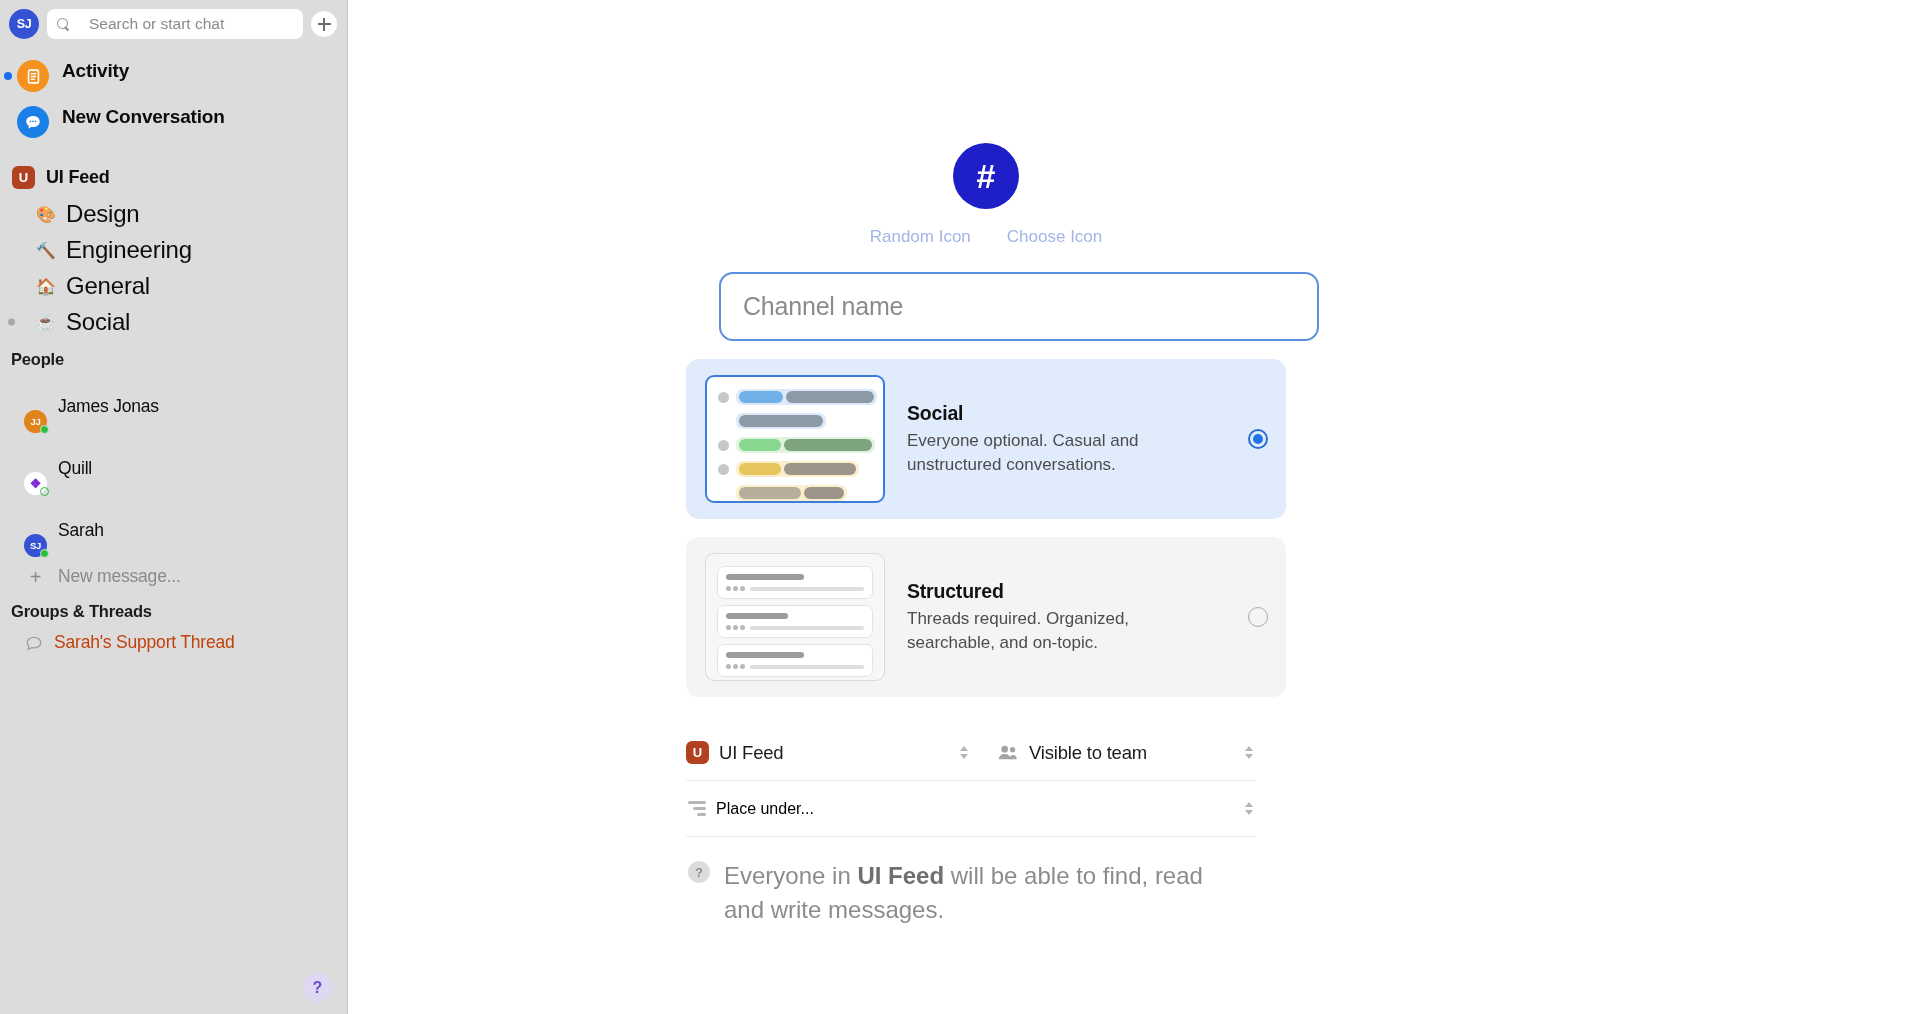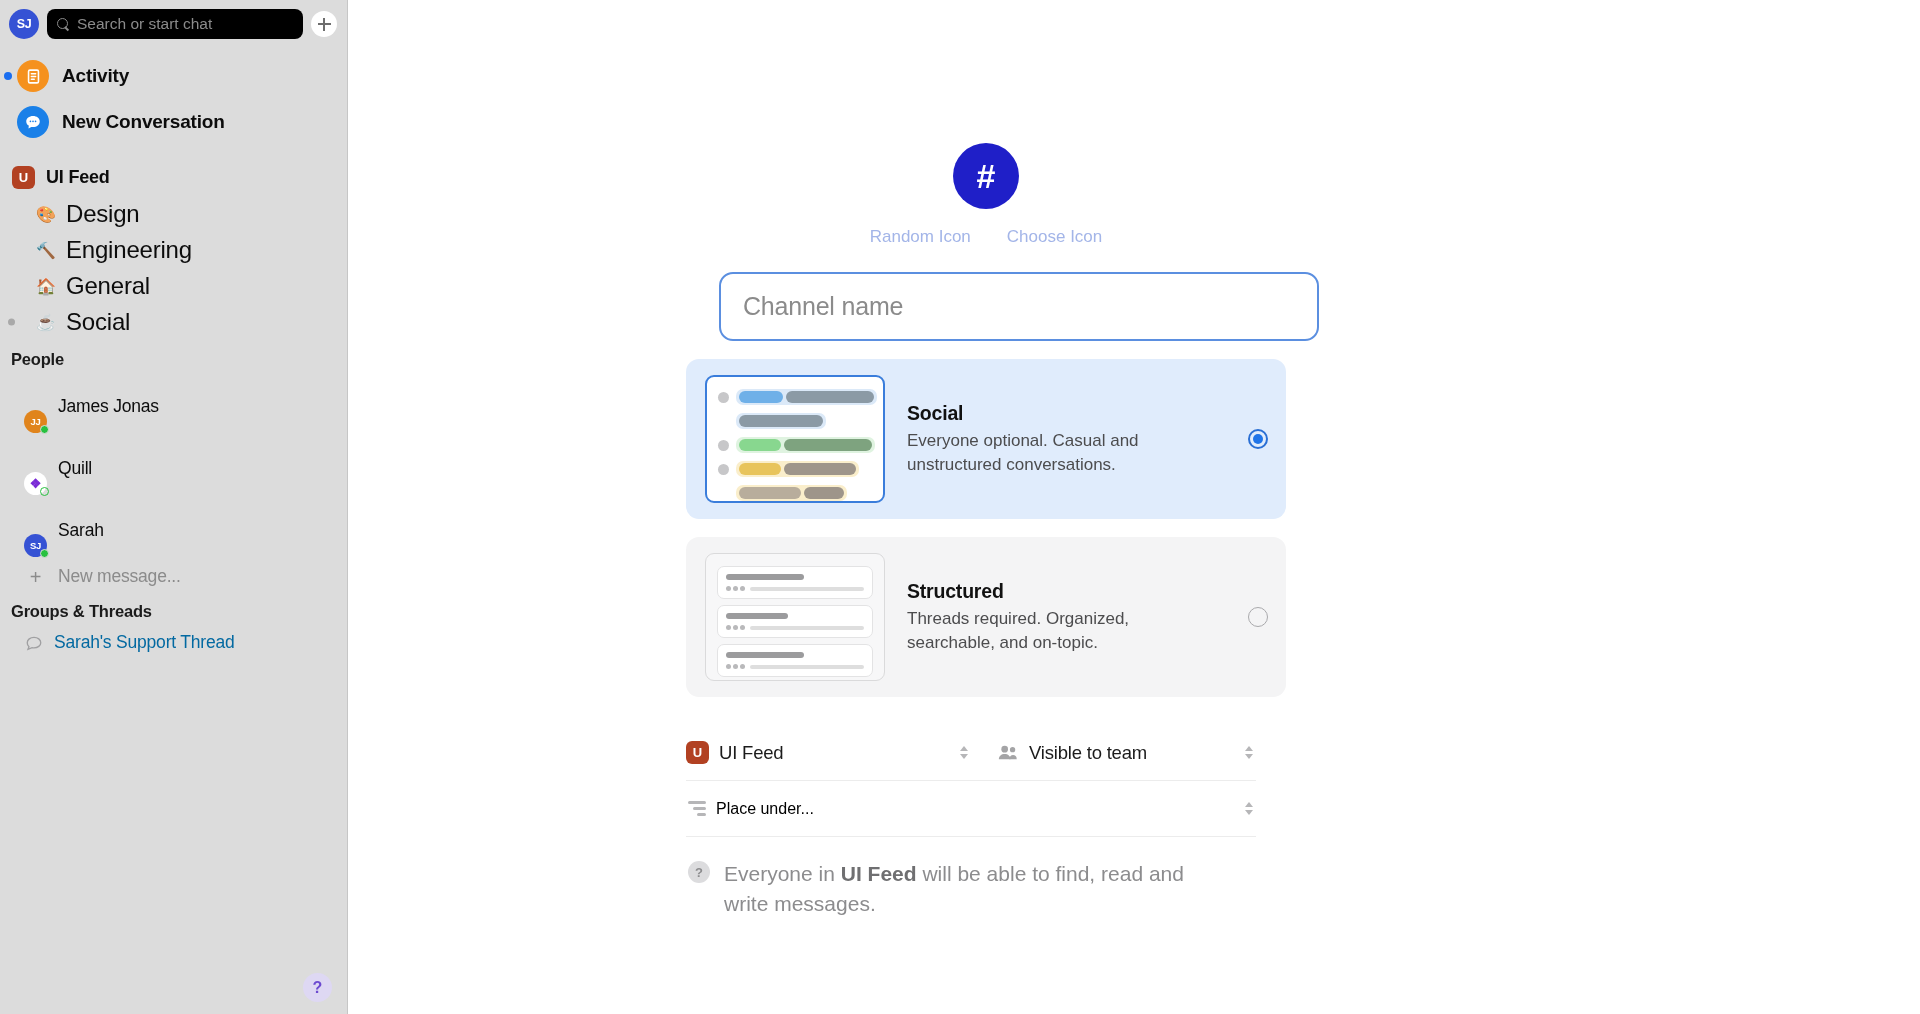--- a/index.html
+++ b/index.html
@@ -27,23 +27,23 @@
   .avatar-sj {
     width: 30px; height: 30px; border-radius: 50%;
     background: #3552d4; color: #fff;
     font-size: 12.5px; font-weight: bold;
     display: flex; align-items: center; justify-content: center;
     letter-spacing: -0.3px;
     flex: 0 0 30px;
   }
   .search-box {
     flex: 1 1 auto; height: 30px;
-    background: #000000; border-radius: 8px;
+    background: #ffffff; border-radius: 8px;
     display: flex; align-items: center;
-    padding: 0 10px; gap: 7px;
+    padding: 0 10px; gap: 19px;
   }
   .search-box .magnifier {
     width: 13px; height: 13px; flex: 0 0 13px;
     position: relative;
   }
   .search-box .magnifier::before {
     content: ""; position: absolute; left: 0; top: 0;
     width: 9px; height: 9px; border: 1.5px solid #8b8b8b; border-radius: 50%;
   }
   .search-box .magnifier::after {
@@ -58,21 +58,21 @@
     display: flex; align-items: center; justify-content: center;
     flex: 0 0 26px; position: relative; cursor: pointer;
   }
   .plus-btn::before, .plus-btn::after {
     content: ""; position: absolute; background: #6d6d6d;
   }
   .plus-btn::before { width: 13px; height: 1.7px; }
   .plus-btn::after  { width: 1.7px; height: 13px; }
 
   .sb-main-item {
-    display: flex; align-items: center; gap: 13px;
+    display: flex; align-items: flex-start; gap: 13px;
     padding: 7px 10px 7px 17px;
     position: relative; cursor: pointer;
   }
   .sb-main-item .lbl { font-size: 19px; color: #0c0c0c; font-weight: 600; letter-spacing: -0.2px; }
   .round-icon {
     width: 32px; height: 32px; border-radius: 50%;
     display: flex; align-items: center; justify-content: center;
     flex: 0 0 32px; font-size: 16px; color: #fff;
   }
   .ic-activity { background: #f5911e; }
@@ -145,21 +145,21 @@
   .sb-newmsg .lbl { font-size: 17.5px; color: #8b8b8b; letter-spacing: -0.2px; }
 
   .sb-thread {
     display: flex; align-items: center; gap: 11px;
     padding: 5px 10px 5px 24px; cursor: pointer;
   }
   .thread-bubble {
     width: 19px; height: 19px; flex: 0 0 19px;
     display: flex; align-items: center; justify-content: center;
   }
-  .sb-thread .lbl { font-size: 17.5px; color: #0369a1; letter-spacing: -0.2px; }
+  .sb-thread .lbl { font-size: 17.5px; color: #c2410c; letter-spacing: -0.2px; }
 
   .help-btn {
     position: absolute; left: 303px; bottom: 12px;
     width: 29px; height: 29px; border-radius: 50%;
     background: #ded8f3; color: #6c4ad0;
     display: flex; align-items: center; justify-content: center;
     font-size: 16px; font-weight: bold; cursor: pointer;
   }
 
   
@@ -268,21 +268,21 @@
   .hier-ic { width: 20px; flex: 0 0 20px; display: flex; flex-direction: column; gap: 3px; align-items: flex-end; }
   .hier-ic i { display: block; height: 3px; border-radius: 2px; background: #b6b6b8; }
 
   .note { display: flex; gap: 14px; padding: 22px 0 0 2px; align-items: flex-start; }
   .q-badge {
     width: 22px; height: 22px; border-radius: 50%;
     background: #dcdcde; color: #8c8c8e;
     display: flex; align-items: center; justify-content: center;
     font-size: 13px; font-weight: bold; flex: 0 0 22px; margin-top: 2px;
   }
-  .note-txt { font-size: 21px; color: #8c8c8e; line-height: 1.42; max-width: 490px; }
+  .note-txt { font-size: 24px; color: #8c8c8e; line-height: 1.42; max-width: 490px; }
   .note-txt b { color: #6f6f71; font-weight: bold; }
 </style>
 </head>
 <body>
 
 <div class="app">
 
   <aside class="sidebar">
 
     <div class="sb-top">

